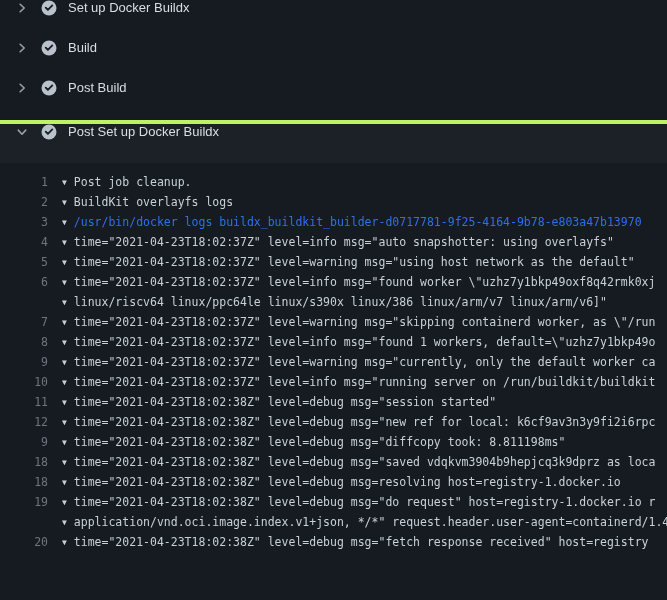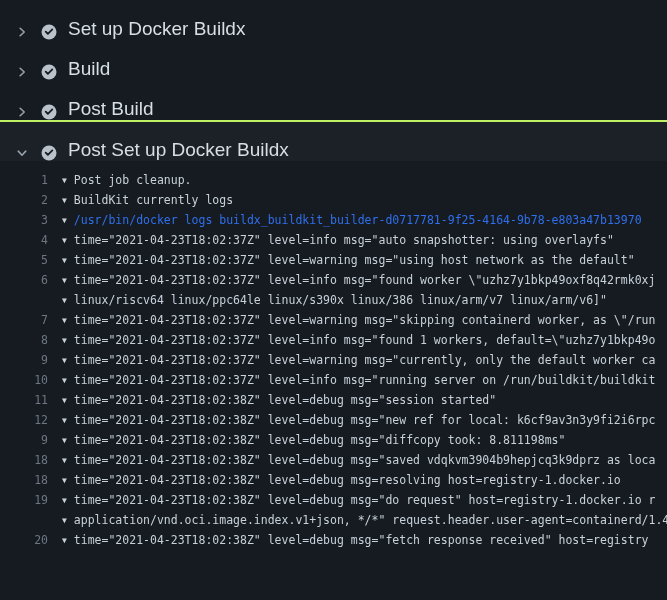--- a/index.html
+++ b/index.html
@@ -12,31 +12,31 @@
     width: 667px;
     height: 600px;
     background: #161b22;
     overflow: hidden;
     font-family: "Liberation Sans", sans-serif;
   }
   
   .section-header {
     height: 40px;
     display: flex;
-    align-items: flex-end;
+    align-items: flex-start;
     padding: 0 14px;
     color: #d8dee6;
-    font-size: 19px;
+    font-size: 13px;
     font-weight: 500;
     cursor: pointer;
     user-select: none;
   }
   .section-header.expanded {
     background: #1c2128;
-    border-top: 2px solid #bef264;
+    border-top: 4px solid #bef264;
     height: 39px; 
   }
   .chev {
     width: 16px;
     height: 16px;
     display: flex;
     align-items: center;
     justify-content: center;
     color: #99a3ad;
     flex: none;
@@ -153,21 +153,21 @@
   </div>
     </div>
   <div id="log">
     <div id="log-lines">
         <div class="log-line">
     <span class="ln">1</span>
     <span class="lt"><span class="tri" hidden="">▼</span><span class="txt">Post job cleanup.</span></span>
   </div>
         <div class="log-line">
     <span class="ln">2</span>
-    <span class="lt"><span class="tri">▼</span><span class="txt">BuildKit currently logs</span></span>
+    <span class="lt"><span class="tri">▼</span><span class="txt">BuildKit overlayfs logs</span></span>
   </div>
         <div class="log-line">
     <span class="ln">3</span>
     <span class="lt"><span class="tri" hidden="">▼</span><span class="txt cmd">/usr/bin/docker logs buildx_buildkit_builder-d0717781-9f25-4164-9b78-e803a47b13970</span></span>
   </div>
         <div class="log-line">
     <span class="ln">4</span>
     <span class="lt"><span class="tri" hidden="">▼</span><span class="txt">time="2021-04-23T18:02:37Z" level=info msg="auto snapshotter: using overlayfs"</span></span>
   </div>
         <div class="log-line">

